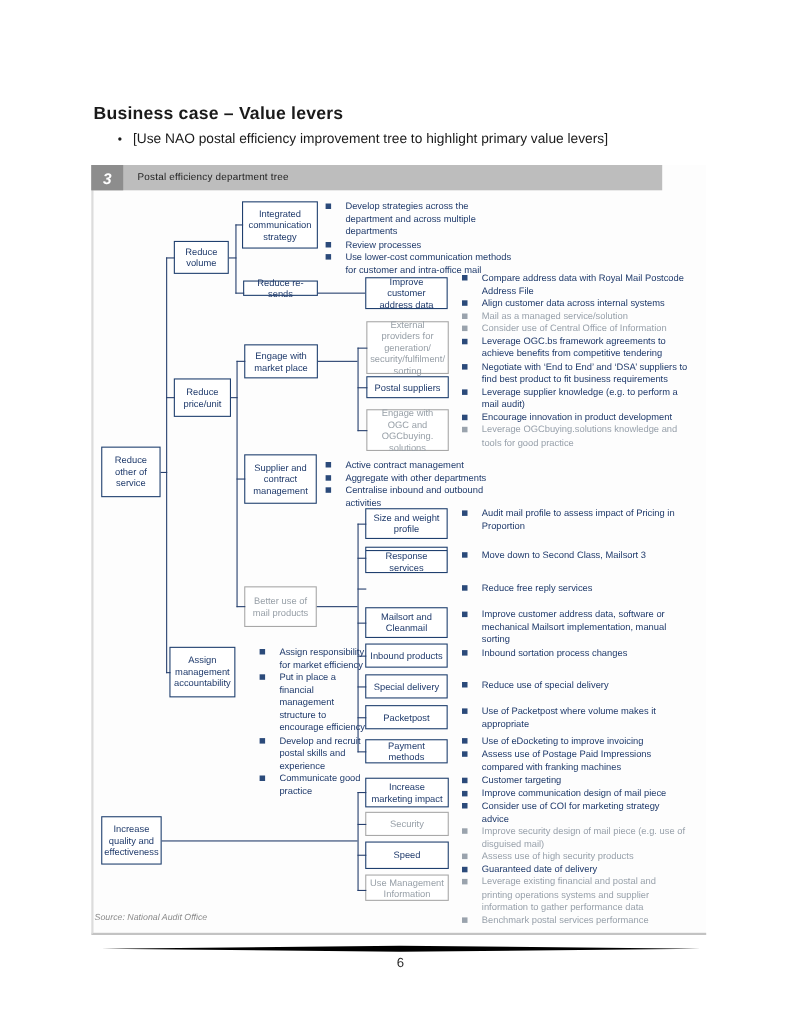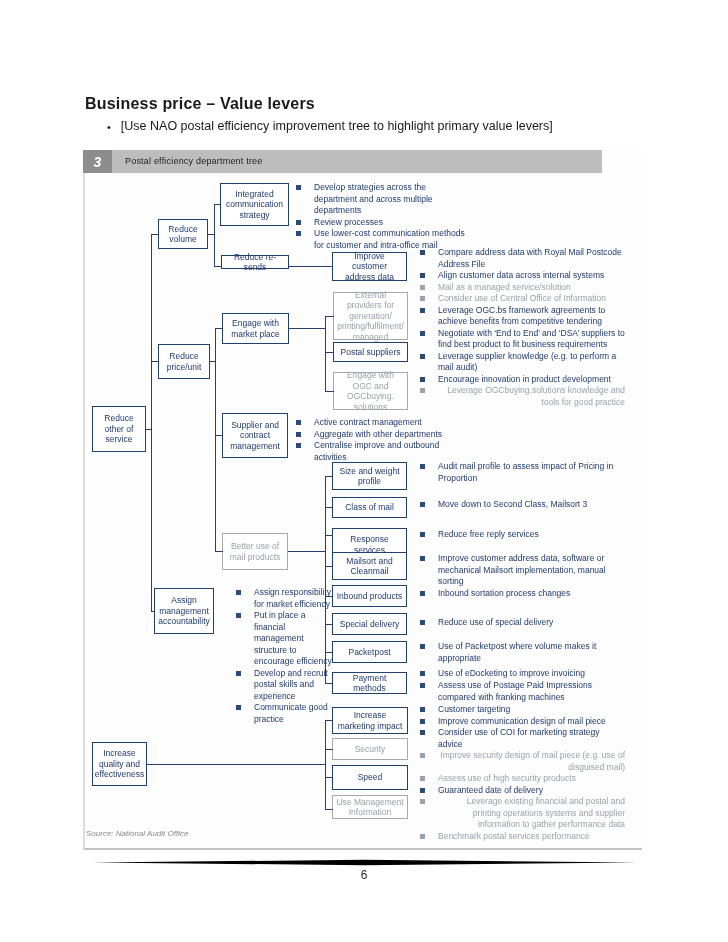--- a/index.html
+++ b/index.html
@@ -15,33 +15,33 @@
          font-weight:bold;font-style:italic;font-size:14px;display:flex;align-items:center;justify-content:center;}
   .htxt{position:absolute;left:125px;top:156px;font-size:9px;color:#1d1d1d;letter-spacing:.2px;}
   .box{position:absolute;box-sizing:border-box;background:#fff;border:1.5px solid #20406f;color:#1f3a6b;
        font-size:8.5px;line-height:10.5px;display:flex;align-items:center;justify-content:center;
        text-align:center;padding:2px 3px;}
   .box.gray{border:1px solid #a8a8a8;color:#98a0a8;}
   .ln{position:absolute;background:#27406e;}
   .bgroup{position:absolute;display:flex;flex-direction:column;}
   .bitem{display:flex;gap:13px;font-size:8.5px;line-height:11.5px;color:#1f3a6b;}
   .bitem .sq{flex:0 0 auto;width:5px;height:5px;background:#2b4a7a;margin-top:3px;}
-  .bitem.gray{color:#98a1ab;text-align:right;}
+  .bitem.gray{color:#98a1ab;}
   .bitem.gray .sq{background:#9aa3ad;}
   .bitem.abs{position:absolute;left:420px;width:205px;}
   .src{position:absolute;left:86px;top:829px;font-size:8px;font-style:italic;color:#8a8a8a;}
   .divider{position:absolute;left:92px;top:859px;}
   .pgnum{position:absolute;left:0;top:868px;width:728px;text-align:center;font-size:12px;color:#2a2a2a;}
 </style>
 </head>
 <body>
 
 <div id="canvas">
 
-  <div class="ttl">Business price – Value levers</div>
+  <div class="ttl">Business case – Value levers</div>
   <div class="sub">
     <span class="dot">•</span>
     <span>[Use NAO postal efficiency improvement tree to highlight primary value levers]</span>
   </div>
 
   <div class="panel"></div>
   <div class="hbar"></div>
   <div class="badge">3</div>
   <div class="htxt">Postal efficiency department tree</div>
 
@@ -49,26 +49,26 @@
   <div class="box" style="left:92px;top:742px;width:55px;height:44px">Increase quality and effectiveness</div>
   <div class="box" style="left:158px;top:219px;width:50px;height:30px">Reduce volume</div>
   <div class="box" style="left:158px;top:344px;width:52px;height:35px">Reduce price/unit</div>
   <div class="box" style="left:154px;top:588px;width:60px;height:46px">Assign management accountability</div>
   <div class="box" style="left:220px;top:183px;width:69px;height:43px">Integrated communication strategy</div>
   <div class="box" style="left:221px;top:255px;width:68px;height:14px">Reduce re-sends</div>
   <div class="box" style="left:222px;top:313px;width:67px;height:31px">Engage with market place</div>
   <div class="box" style="left:222px;top:413px;width:66px;height:45px">Supplier and contract management</div>
   <div class="box gray" style="left:222px;top:533px;width:66px;height:37px">Better use of mail products</div>
   <div class="box" style="left:332px;top:252px;width:75px;height:29px">Improve customer address data</div>
-  <div class="box gray" style="left:333px;top:292px;width:75px;height:48px">External providers for generation/ printing/fulfilment/ managed</div>
+  <div class="box gray" style="left:333px;top:292px;width:75px;height:48px">External providers for generation/ security/fulfilment/ sorting</div>
   <div class="box" style="left:333px;top:342px;width:75px;height:20px">Postal suppliers</div>
   <div class="box gray" style="left:333px;top:372px;width:75px;height:38px">Engage with OGC and OGCbuying. solutions</div>
   <div class="box" style="left:332px;top:462px;width:75px;height:28px">Size and weight profile</div>
   <div class="box" style="left:332px;top:497px;width:75px;height:21px">Class of mail</div>
-  <div class="box" style="left:332px;top:528px;width:75px;height:33px">Response services</div>
+  <div class="box" style="left:332px;top:500px;width:75px;height:21px">Response services</div>
   <div class="box" style="left:332px;top:552px;width:75px;height:28px">Mailsort and Cleanmail</div>
   <div class="box" style="left:332px;top:585px;width:75px;height:22px">Inbound products</div>
   <div class="box" style="left:332px;top:613px;width:75px;height:22px">Special delivery</div>
   <div class="box" style="left:332px;top:641px;width:75px;height:22px">Packetpost</div>
   <div class="box" style="left:332px;top:672px;width:75px;height:22px">Payment methods</div>
   <div class="box" style="left:332px;top:707px;width:76px;height:27px">Increase marketing impact</div>
   <div class="box gray" style="left:332px;top:738px;width:76px;height:22px">Security</div>
   <div class="box" style="left:332px;top:765px;width:76px;height:25px">Speed</div>
   <div class="box gray" style="left:332px;top:795px;width:76px;height:24px">Use Management Information</div>
 
@@ -128,21 +128,21 @@
     <div class="bitem">
         <span class="sq"></span>
         <span>Active contract management</span>
       </div>
     <div class="bitem">
         <span class="sq"></span>
         <span>Aggregate with other departments</span>
       </div>
     <div class="bitem">
         <span class="sq"></span>
-        <span>Centralise improve and outbound activities</span>
+        <span>Centralise inbound and outbound activities</span>
       </div>
   </div>
 
   <div class="bgroup" style="left:236px;top:587px;width:97px">
     <div class="bitem">
         <span class="sq"></span>
         <span>Assign responsibility for market efficiency</span>
       </div>
     <div class="bitem">
         <span class="sq"></span>

